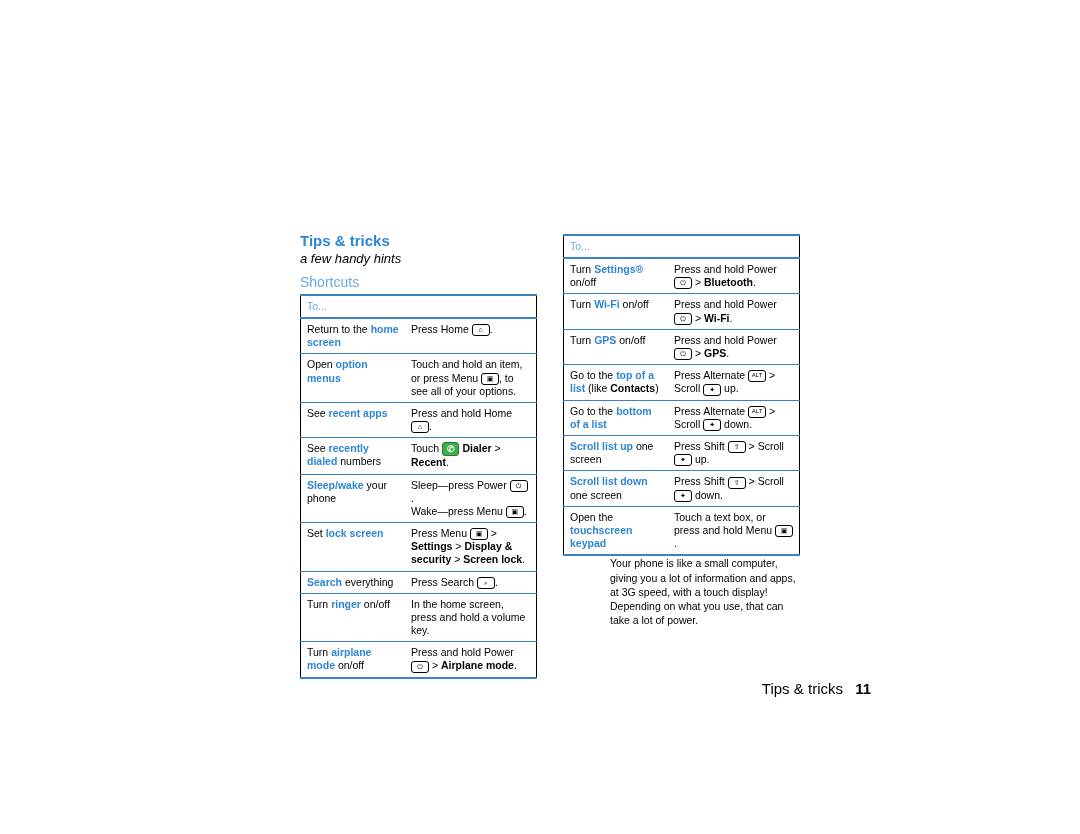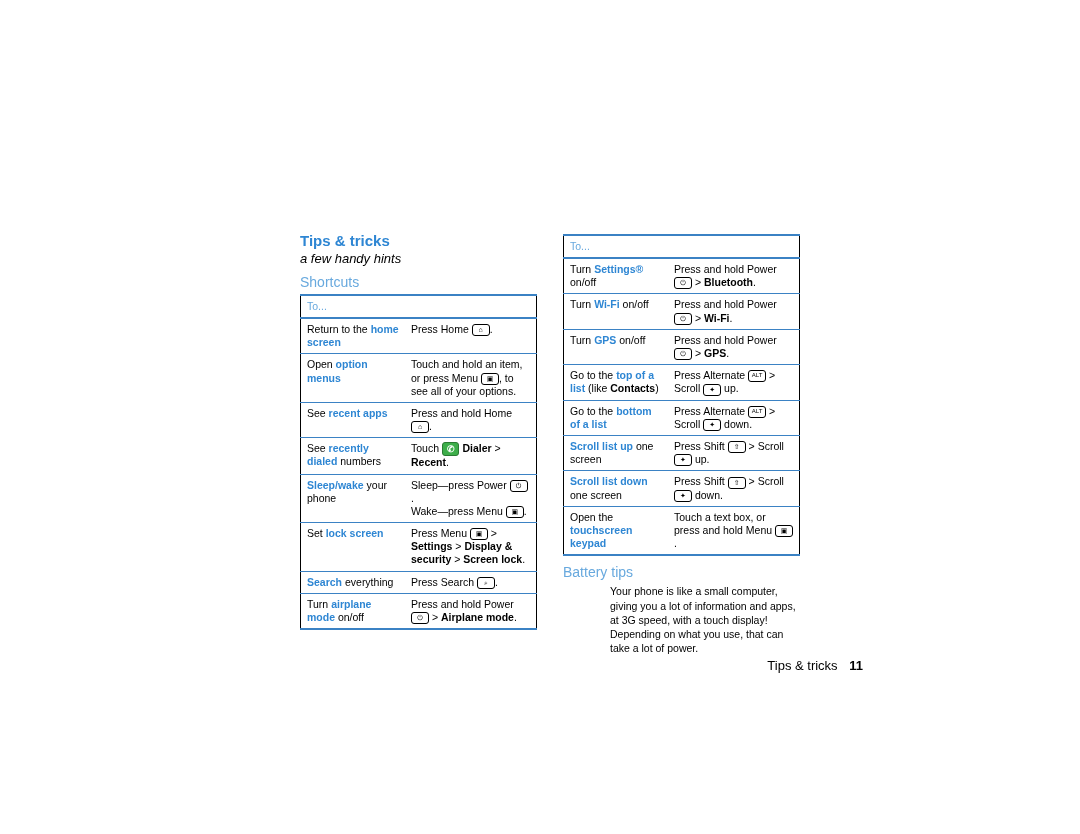--- a/index.html
+++ b/index.html
@@ -99,22 +99,22 @@
     border: 1px solid #2a7a33;
   }
   .body-text {
     font-size: 10.5px;
     line-height: 1.35;
     margin-left: 47px;
   }
   .footer {
     position: absolute;
     bottom: -18px;
-    right: 16px;
-    font-size: 13px;
+    right: 8px;
+    font-size: 15px;
   }
   .footer .pn { font-weight: bold; margin-left: 8px; }
 </style>
 </head>
 <body>
 
 <div class="page">
   <div class="columns">
 
     <div class="col">
@@ -150,20 +150,24 @@
             </tr>
             <tr>
               <td>Set <b class="link">lock screen</b></td>
               <td>Press Menu <span class="keycap">▣</span> &gt; <b>Settings</b> &gt; <b>Display &amp; security</b> &gt; <b>Screen lock</b>.</td>
             </tr>
             <tr>
               <td><b class="link">Search</b> everything</td>
               <td>Press Search <span class="keycap">⌕</span>.</td>
             </tr>
             <tr>
+              <td>Turn <b class="link">ringer</b> on/off</td>
+              <td>In the home screen, press and hold a volume key.</td>
+            </tr>
+            <tr>
               <td>Turn <b class="link">airplane mode</b> on/off</td>
               <td>Press and hold Power <span class="keycap">⏻</span> &gt; <b>Airplane mode</b>.</td>
             </tr>
           </tbody>
       </table>
     </div>
 
     <div class="col">
       <table class="tbl" style="margin-top:2px;">
         <thead>
@@ -200,21 +204,20 @@
               <td><b class="link">Scroll list down</b> one screen</td>
               <td>Press Shift <span class="keycap">⇧</span> &gt; Scroll <span class="keycap">✦</span> down.</td>
             </tr>
             <tr>
               <td>Open the <b class="link">touchscreen keypad</b></td>
               <td>Touch a text box, or press and hold Menu <span class="keycap">▣</span>.</td>
             </tr>
           </tbody>
       </table>
 
-      <div class="section-heading">Battery tips</div>
       <div class="body-text">Your phone is like a small computer, giving you a lot of information and apps, at 3G speed, with a touch display! Depending on what you use, that can take a lot of power.</div>
 
       <div class="footer">
         <span>Tips &amp; tricks</span>
         <span class="pn">11</span>
       </div>
     </div>
 
   </div>
 </div>

